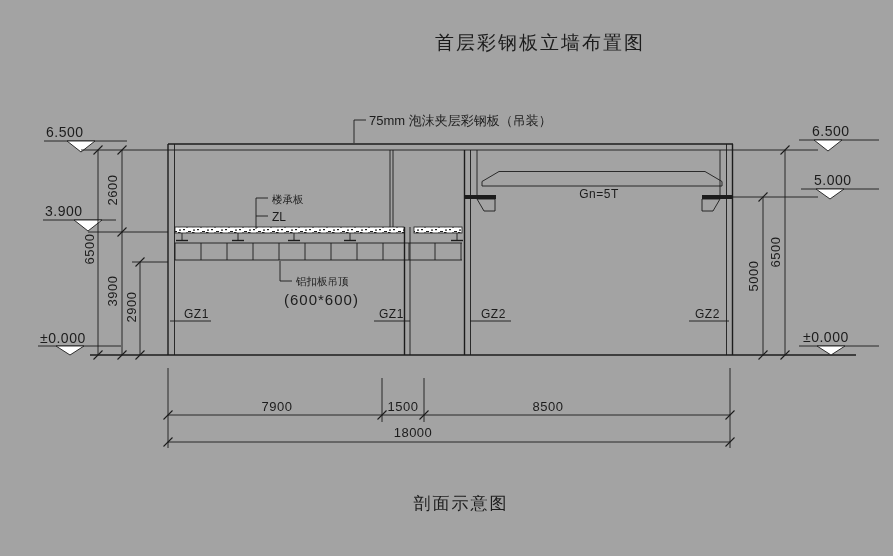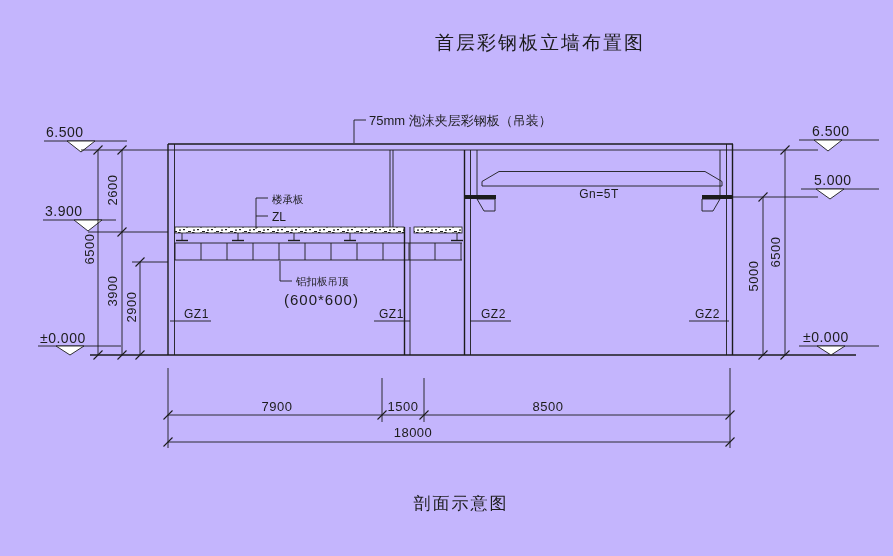--- a/index.html
+++ b/index.html
@@ -1,16 +1,16 @@
 <!DOCTYPE html>
 <html><head>
 <meta charset="utf-8">
 <style>
   html,body{margin:0;padding:0;background:#ffffff;}
-  .page{width:893px;height:556px;background:#c4b5fd;position:relative;overflow:hidden;}
+  .page{width:893px;height:556px;background:#a3a3a3;position:relative;overflow:hidden;}
   svg{display:block;}
   text{font-family:"Liberation Sans","DejaVu Sans",sans-serif;fill:#1c1c1c;}
   .ln{stroke:#1c1c1c;stroke-width:0.9;fill:none;}
   .ln2{stroke:#1c1c1c;stroke-width:1.4;fill:none;}
   .thick{stroke:#1c1c1c;stroke-width:1.7;fill:none;}
   .tri{fill:#ffffff;stroke:#1c1c1c;stroke-width:0.9;}
   .tick{stroke:#1c1c1c;stroke-width:1.1;}
   .dim{font-size:13px;letter-spacing:0.5px;}
   .dimv{font-size:13px;letter-spacing:0.5px;}
   .elev{font-size:14px;letter-spacing:0.5px;}

